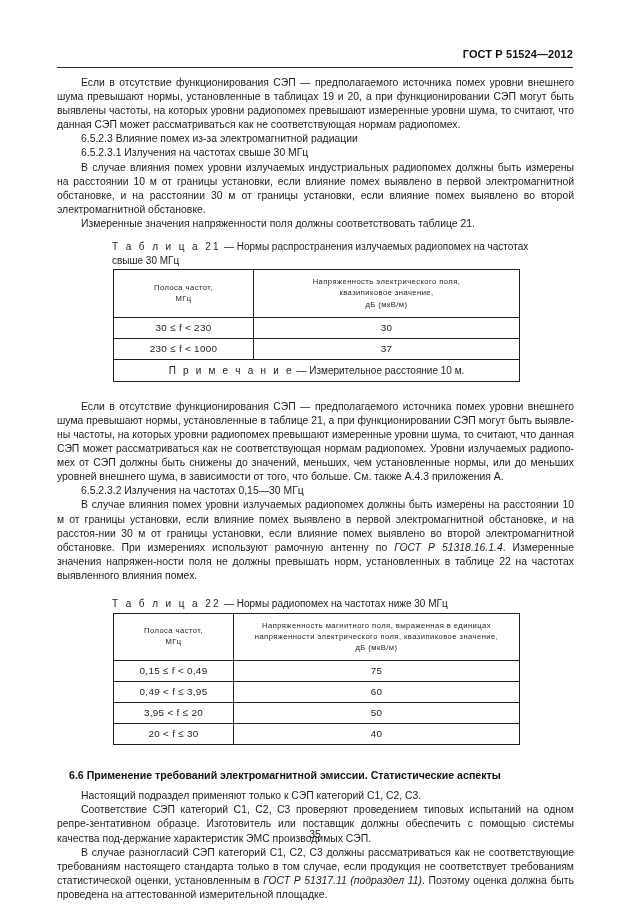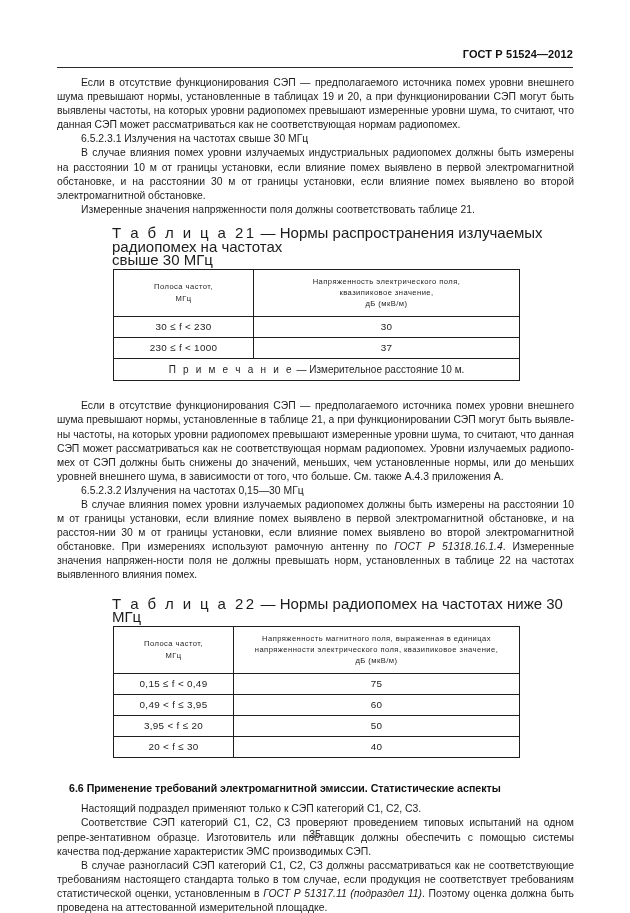--- a/index.html
+++ b/index.html
@@ -77,21 +77,21 @@
     font-size: 10.6px;
     font-weight: bold;
     line-height: 14px;
     text-indent: 7px;
     color: #111;
   }
   i, em { font-style: italic; }
 
   
   .tcap {
-    font-size: 15px;
+    font-size: 10px;
     line-height: 13.6px;
     margin: 0;
     padding-left: 55px;
     text-indent: -0px;
     color: #1c1c1c;
   }
   .tcap .sp {
     letter-spacing: 2.4px;
   }
 
@@ -151,20 +151,21 @@
 <body>
 
 <div class="page">
 
   <div class="header">ГОСТ Р 51524—2012</div>
   <div class="header-rule"></div>
 
   <div class="content">
 
     <p class="par">Если в  отсутствие функционирования СЭП — предполагаемого источника помех уровни  внешнего шума превышают нормы, установленные в таблицах 19 и 20, а при функционировании СЭП могут быть выявлены частоты, на которых уровни радиопомех превышают измеренные уровни шума, то считают, что данная СЭП может рассматриваться как не соответствующая нормам радиопомех.</p>
+    <p class="clause">6.5.2.3 Влияние помех из-за электромагнитной радиации</p>
     <p class="clause">6.5.2.3.1 Излучения на частотах свыше 30 МГц</p>
     <p class="par">В случае влияния помех уровни излучаемых  индустриальных радиопомех должны быть измерены на расстоянии 10 м от границы установки, если влияние помех выявлено в первой электромагнитной обстановке, и на расстоянии 30 м от границы установки, если влияние помех выявлено во второй  электромагнитной обстановке.</p>
     <p class="par">Измеренные значения напряженности поля должны соответствовать таблице 21.</p>
 
     <div class="gap-m"></div>
 
     <p class="tcap">
       <span class="sp">Т а б л и ц а  21</span>
       <span>—</span>
       <span>Нормы  распространения излучаемых радиопомех на частотах</span><br>

